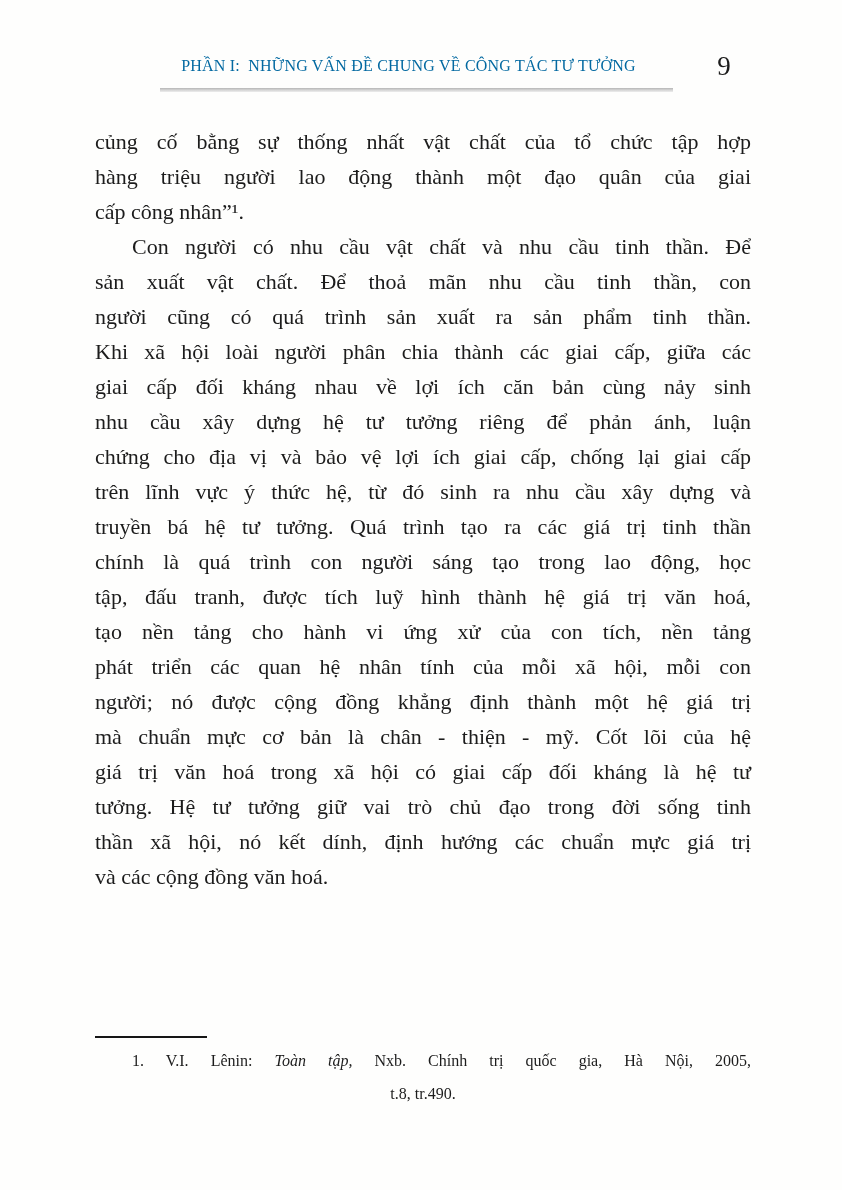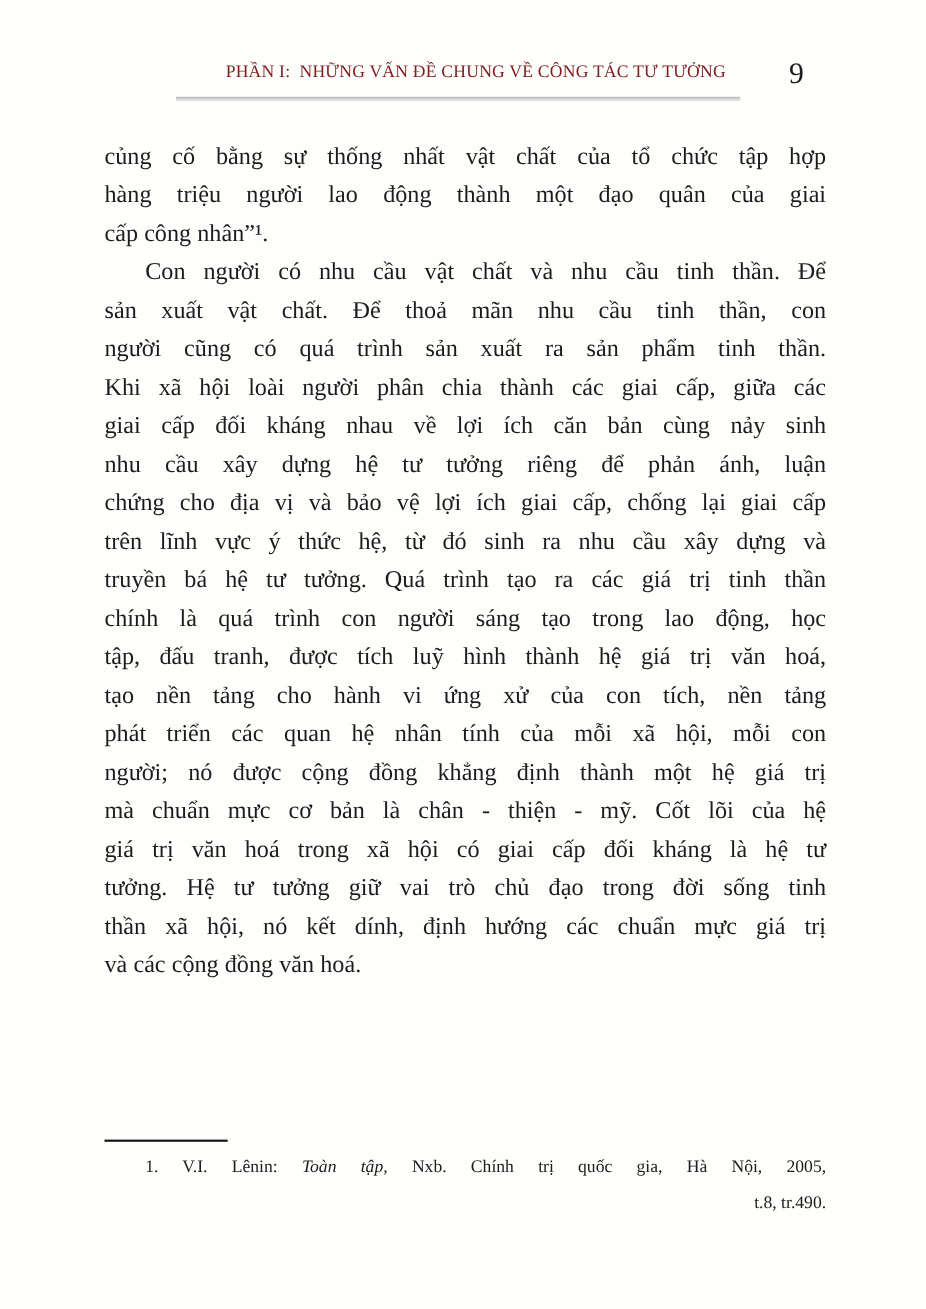--- a/index.html
+++ b/index.html
@@ -14,27 +14,27 @@
     background: #fefefdff;
     background-color: #fefefd;
     font-family: "Liberation Serif", "DejaVu Serif", serif;
     color: #1c1c1c;
     overflow: hidden;
   }
   
   .running-title {
     position: absolute;
     top: 57px;
-    left: 176px;
+    left: 152px;
     width: 513px;
     text-align: center;
     font-size: 16px;
     letter-spacing: 0.2px;
     white-space: pre;
-    color: #7f1d1d;
+    color: #0369a1;
   }
   .page-number {
     position: absolute;
     top: 50px;
     left: 700px;
     width: 48px;
     text-align: center;
     font-size: 27px;
     line-height: 32px;
   }
@@ -81,21 +81,21 @@
     font-size: 16px;
     line-height: 33px;
   }
   .fn-first {
     margin-top: 6px;
     text-indent: 37px;
     text-align: justify;
     text-align-last: justify;
   }
   .fn-last {
-    text-align: right;
+    text-align: center;
   }
 </style>
 </head>
 <body>
 
 <div class="page">
 
   <div class="running-title">PHẦN I:  NHỮNG VẤN ĐỀ CHUNG VỀ CÔNG TÁC TƯ TƯỞNG</div>
 
   <div class="page-number">9</div>

